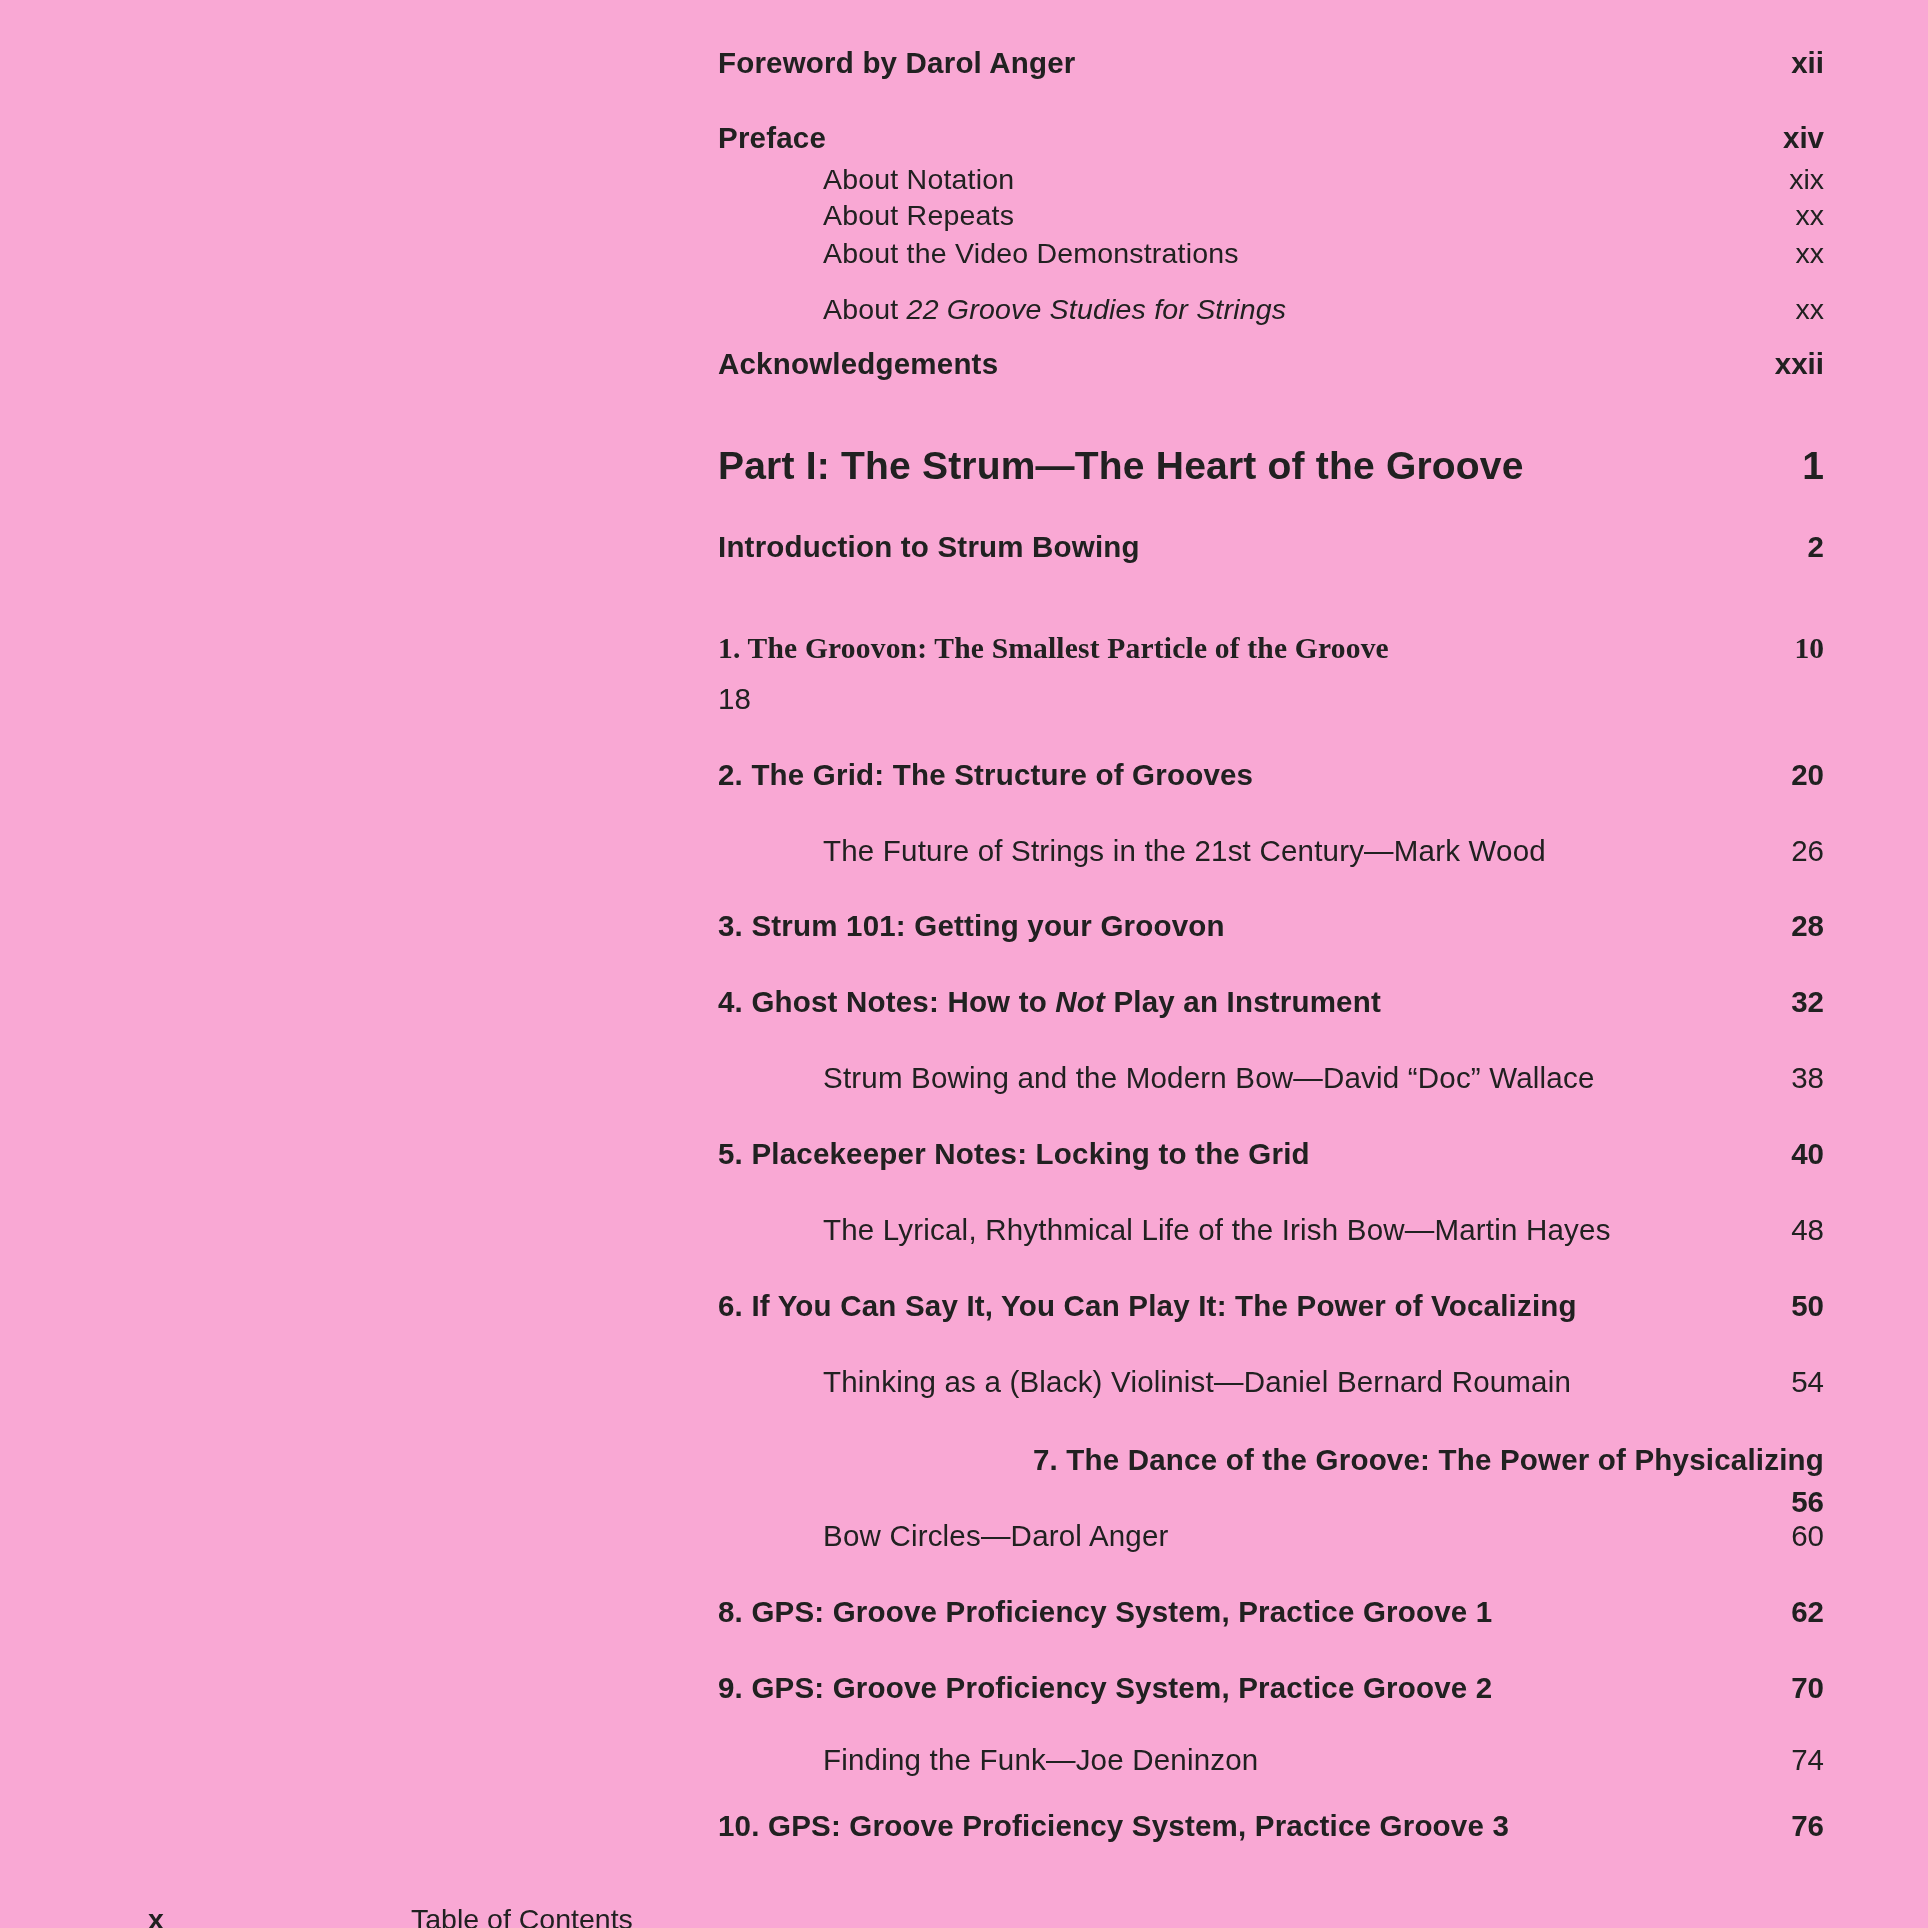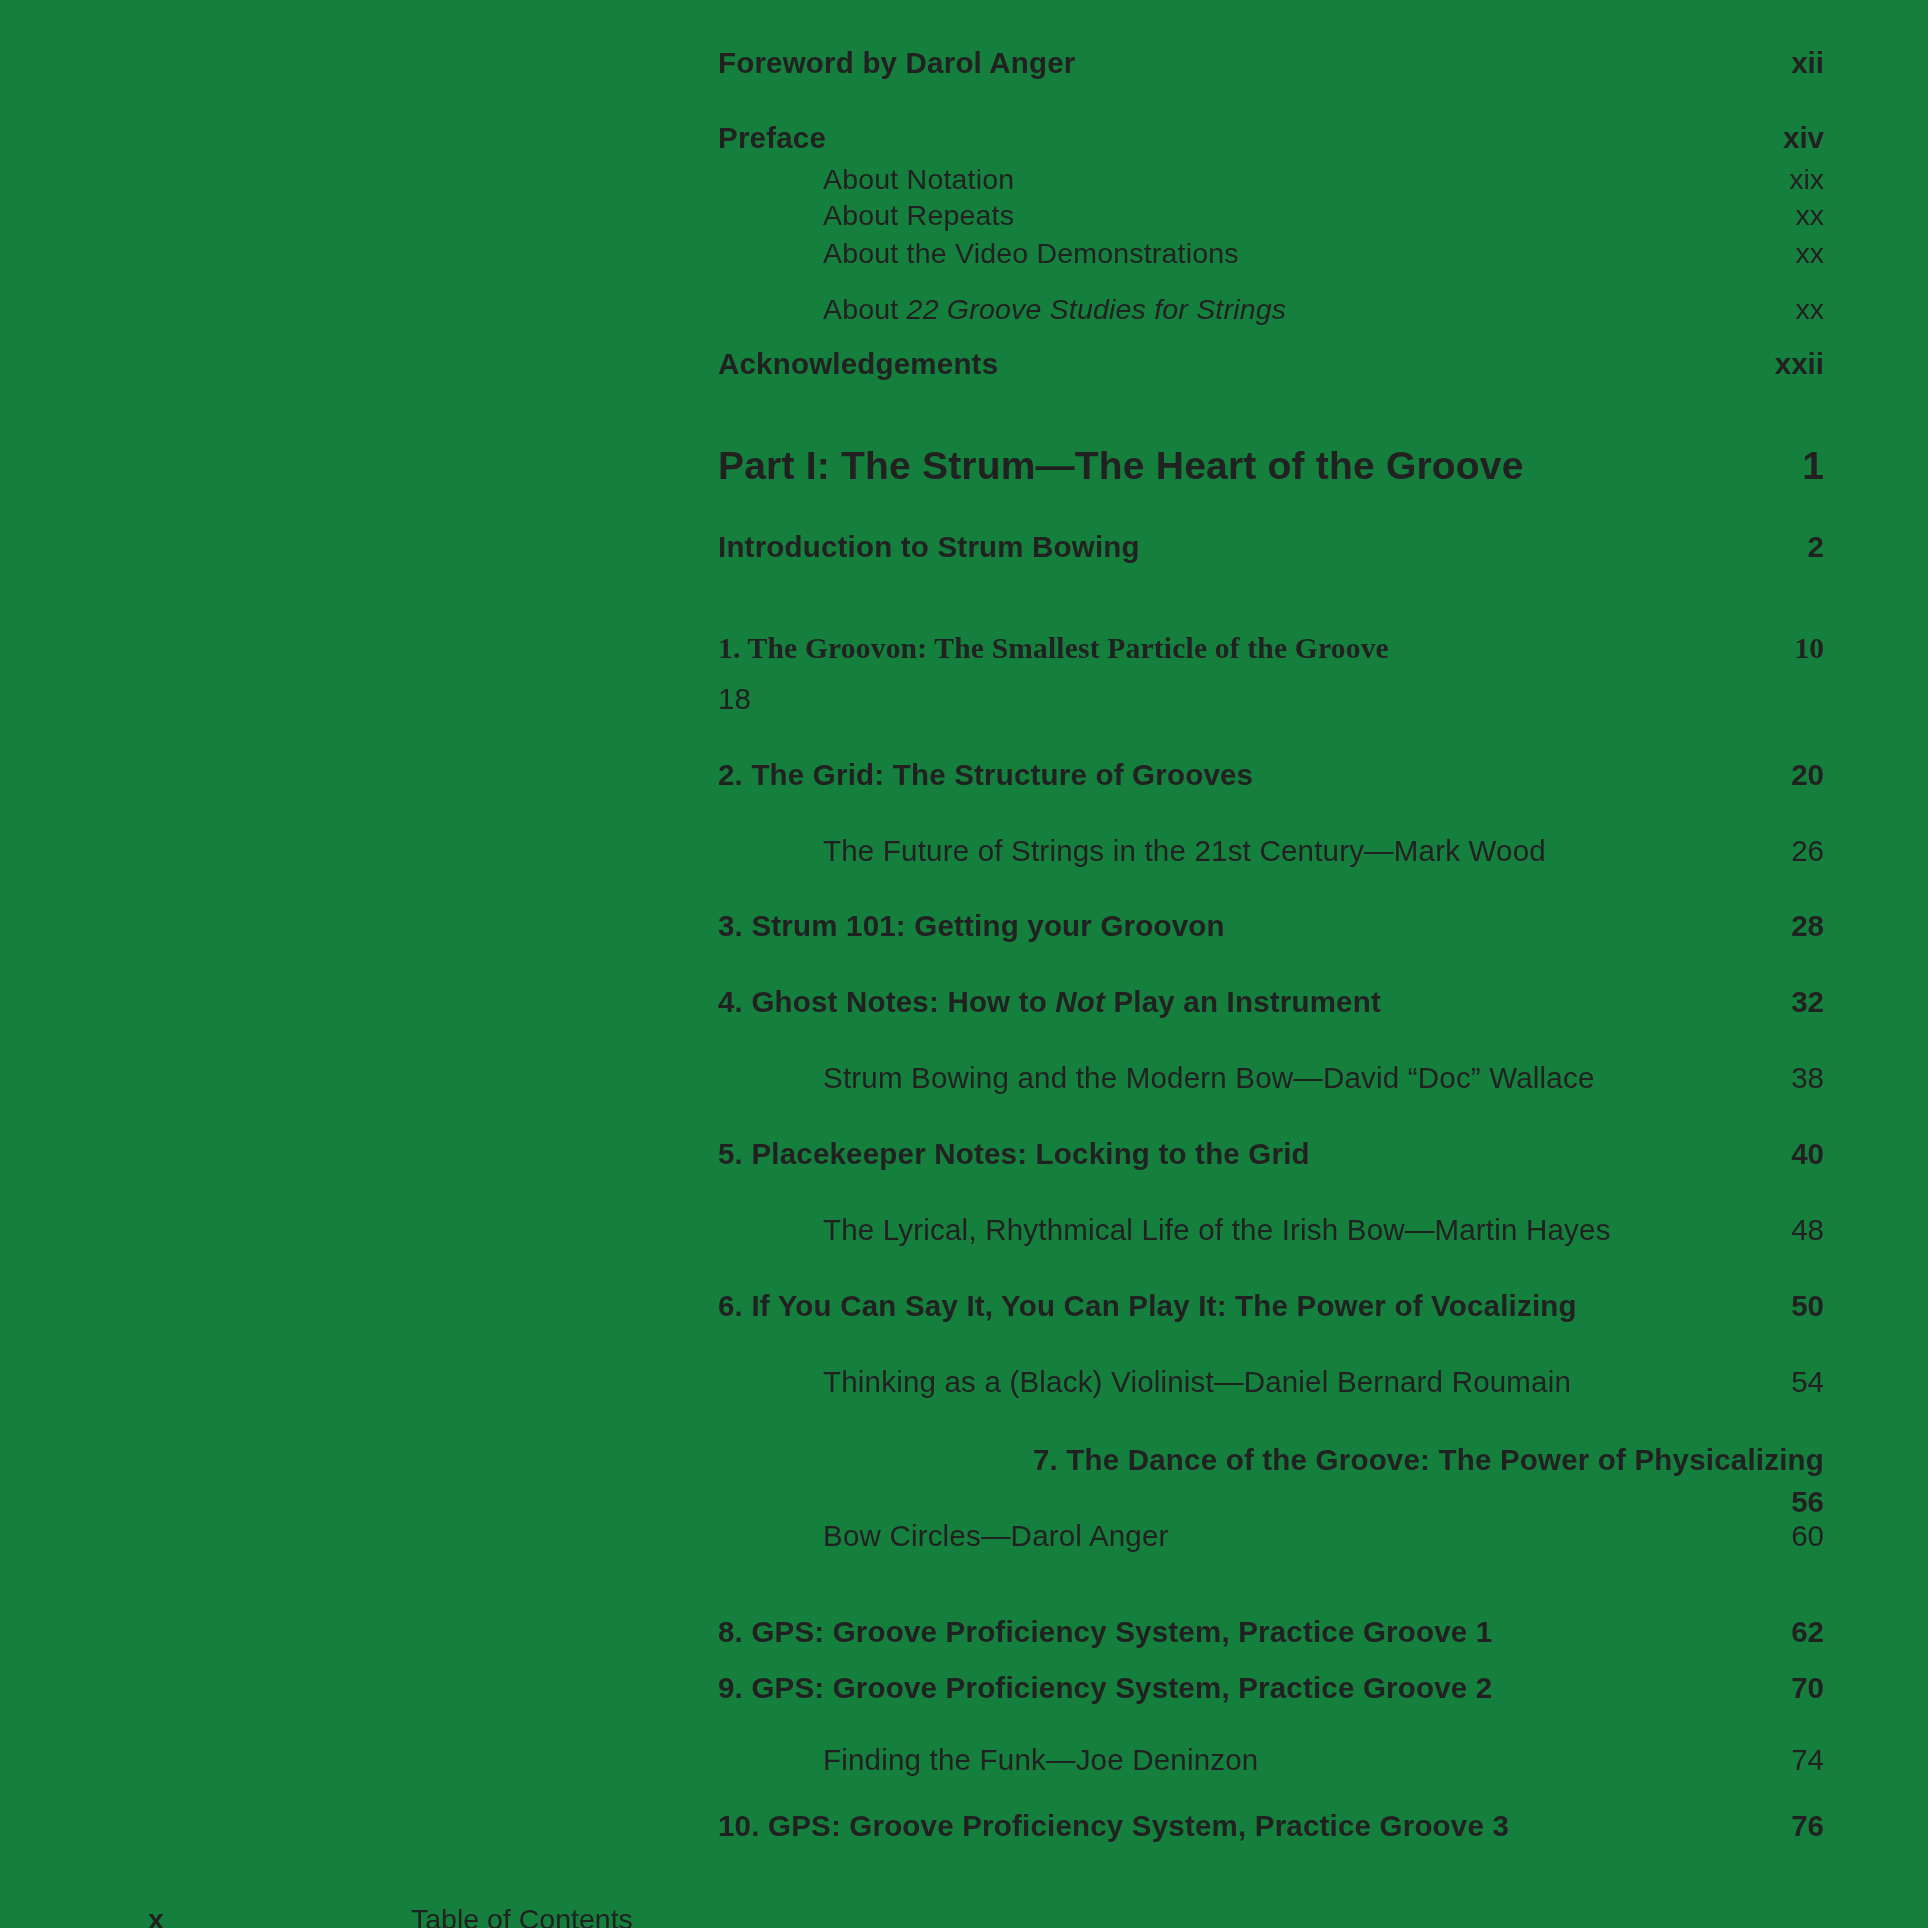--- a/index.html
+++ b/index.html
@@ -1,20 +1,20 @@
 <!DOCTYPE html>
 <html style="font-size:15px"><head>
 <meta charset="utf-8">
 <style>
   html, body { margin: 0; padding: 0; }
   .page {
     position: relative;
     width: 1929px;
     height: 1929px;
-    background: #15803d;
+    background: #f9a8d4;
     overflow: hidden;
     font-family: "Liberation Sans", sans-serif;
     color: #212121;
   }
   .toc-row {
     position: absolute;
     left: 718px;
     width: 1106px;
     display: flex;
     justify-content: space-between;
@@ -145,21 +145,21 @@
         <span class="pageno">54</span>
       </div>
       <div class="toc-row kind-chapter" style="top: 1439px; flex-direction: column;">
         <span class="title"><span>7. The Dance of the Groove: The Power of Physicalizing</span></span>
         <span class="pageno">56</span>
       </div>
       <div class="toc-row kind-interlude" style="top: 1515px;">
         <span class="title"><span>Bow Circles—Darol Anger</span></span>
         <span class="pageno">60</span>
       </div>
-      <div class="toc-row kind-chapter" style="top: 1591px; margin-top: 20px;">
+      <div class="toc-row kind-chapter" style="top: 1591px;">
         <span class="title"><span>8. GPS: Groove Proficiency System, Practice Groove 1</span></span>
         <span class="pageno">62</span>
       </div>
       <div class="toc-row kind-chapter" style="top: 1667px;">
         <span class="title"><span>9. GPS: Groove Proficiency System, Practice Groove 2</span></span>
         <span class="pageno">70</span>
       </div>
       <div class="toc-row kind-interlude" style="top: 1739px;">
         <span class="title"><span>Finding the Funk—Joe Deninzon</span></span>
         <span class="pageno">74</span>

